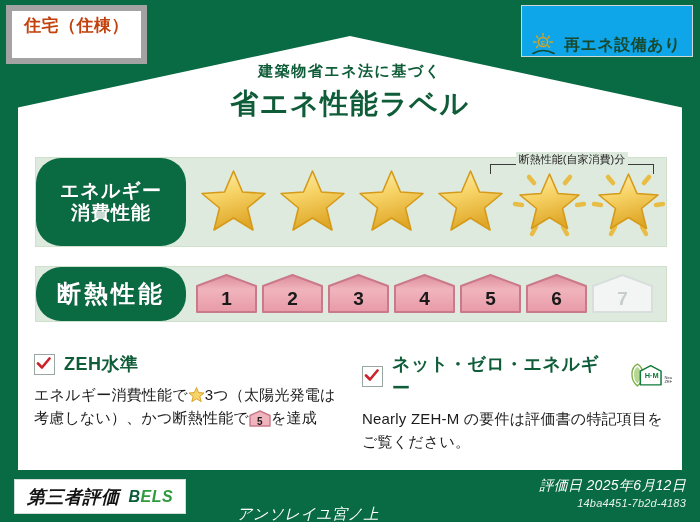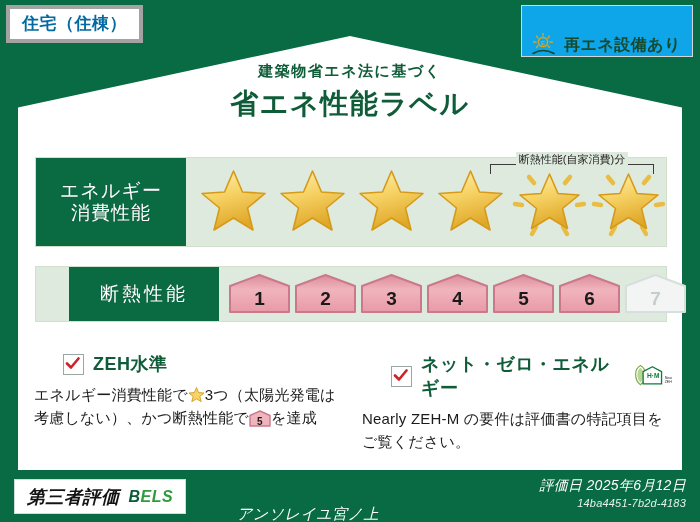--- a/index.html
+++ b/index.html
@@ -14,23 +14,23 @@
   
   #board{
     position:absolute;inset:0;
     background:#096b43;
   }
 
   
   #cat-tag{
     position:absolute;left:6px;top:5px;
     background:#ffffff;
-    border:4px solid #a3a3a3;
-    padding:6px 12px 7px 12px;
-    font-size:17px;font-weight:bold;color:#0369a1;
+    border:6px solid #a3a3a3;
+    padding:6px 12px 24px 12px;
+    font-size:17px;font-weight:bold;color:#c2410c;
     letter-spacing:0.5px;
     line-height:1;
     z-index:6;
   }
 
   
   #reene-badge{
     position:absolute;right:7px;top:5px;
     background:#0ea5e9;
     border:1px solid #cfd8d4;
@@ -70,28 +70,29 @@
   .perf-row{
     position:absolute;z-index:4;display:flex;align-items:stretch;
     background:#dfeade;
     border:1px solid #cfe0cd;
   }
   #row-energy{left:35px;top:157px;width:630px;height:88px;}
   #row-insul {left:35px;top:266px;width:630px;height:54px;}
 
   .row-label{
     background:#0a6b43;
-    color:#ffffff;font-weight:normal;
+    color:#ffffff;font-weight:bold;
     display:flex;flex-direction:column;align-items:center;justify-content:center;
     flex:0 0 150px;
     line-height:1.18;
     text-shadow:0 0 1px rgba(0,0,0,.3);
+    border-radius:25px;
   }
   #row-energy .row-label{font-size:19px;letter-spacing:1px;}
-  #row-insul  .row-label{font-size:19px;letter-spacing:3px;margin-left:33px;}
+  #row-insul  .row-label{font-size:24px;letter-spacing:3px;}
 
   .row-body{flex:1;position:relative;display:flex;align-items:center;}
 
   
   .stars{display:flex;align-items:center;gap:4px;padding-left:10px;}
   .star-slot{position:relative;width:75px;height:74px;flex:0 0 75px;}
   .star-slot svg{position:absolute;left:0;top:0;width:100%;height:100%;}
 
   
   #solar-anno{
@@ -117,21 +118,21 @@
     position:relative;z-index:2;font-size:19px;font-weight:bold;color:#1a1a1a;
     padding-bottom:5px;
   }
   .hbox.off .num{color:#c6cecb;}
 
   
   .info-col{position:absolute;z-index:4;}
   #info-left {left:34px;top:352px;width:310px;}
   #info-right{left:362px;top:352px;width:310px;}
 
-  .info-head{display:flex;align-items:center;gap:9px;margin-bottom:7px;margin-left:29px;}
+  .info-head{display:flex;align-items:center;gap:9px;margin-bottom:7px;}
   .chk{
     width:19px;height:19px;flex:0 0 19px;border:1.5px solid #9aa6a1;background:#fff;
     position:relative;
   }
   .chk svg{position:absolute;left:1px;top:1px;width:15px;height:15px;}
   .info-title{font-size:18px;font-weight:bold;color:#0f5c38;letter-spacing:0.5px;}
   .info-body{font-size:15px;color:#1b1b1b;line-height:1.55;letter-spacing:0.2px;}
   .inline-star{display:inline-block;vertical-align:-3px;width:17px;height:17px;}
   .inline-house{
     display:inline-block;vertical-align:-4px;width:22px;height:17px;position:relative;

